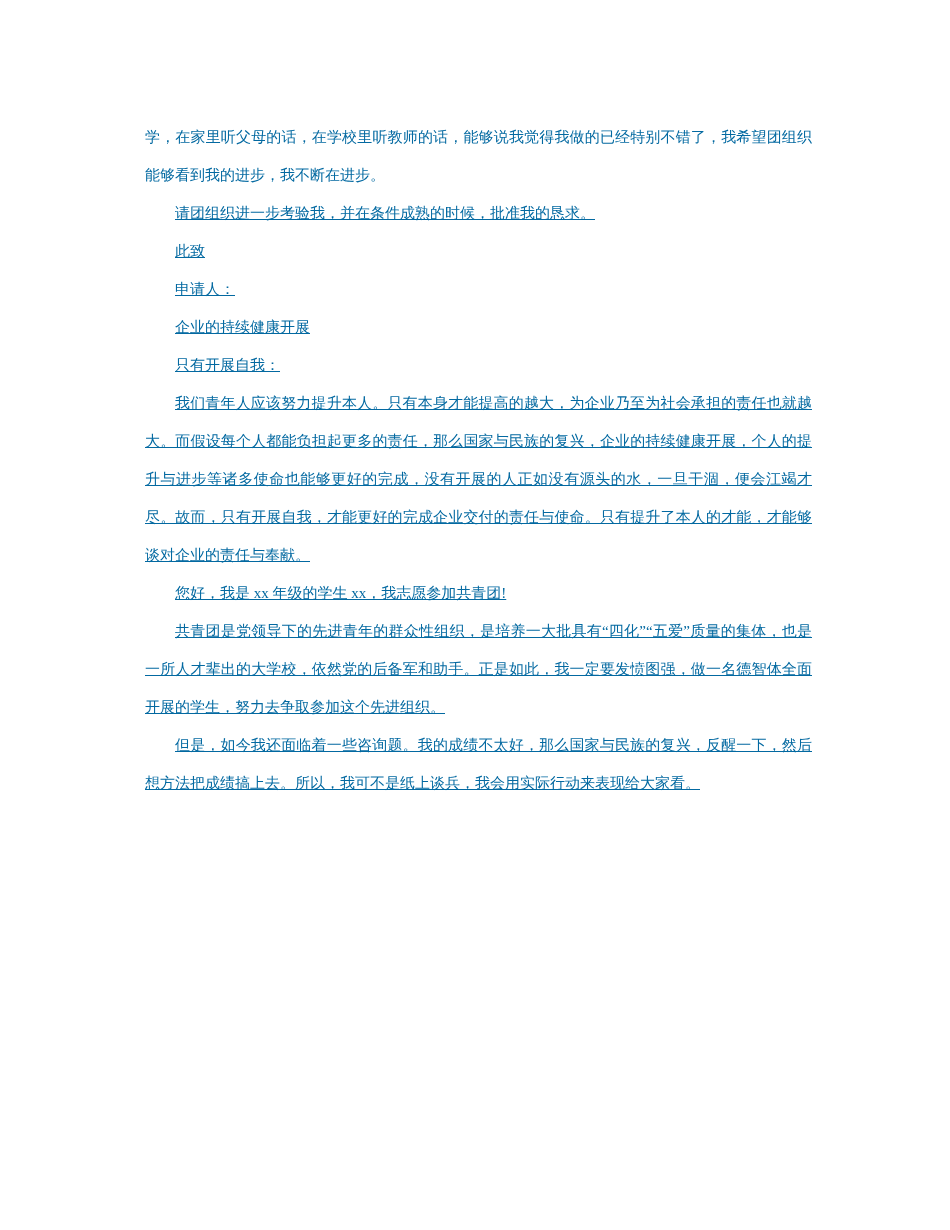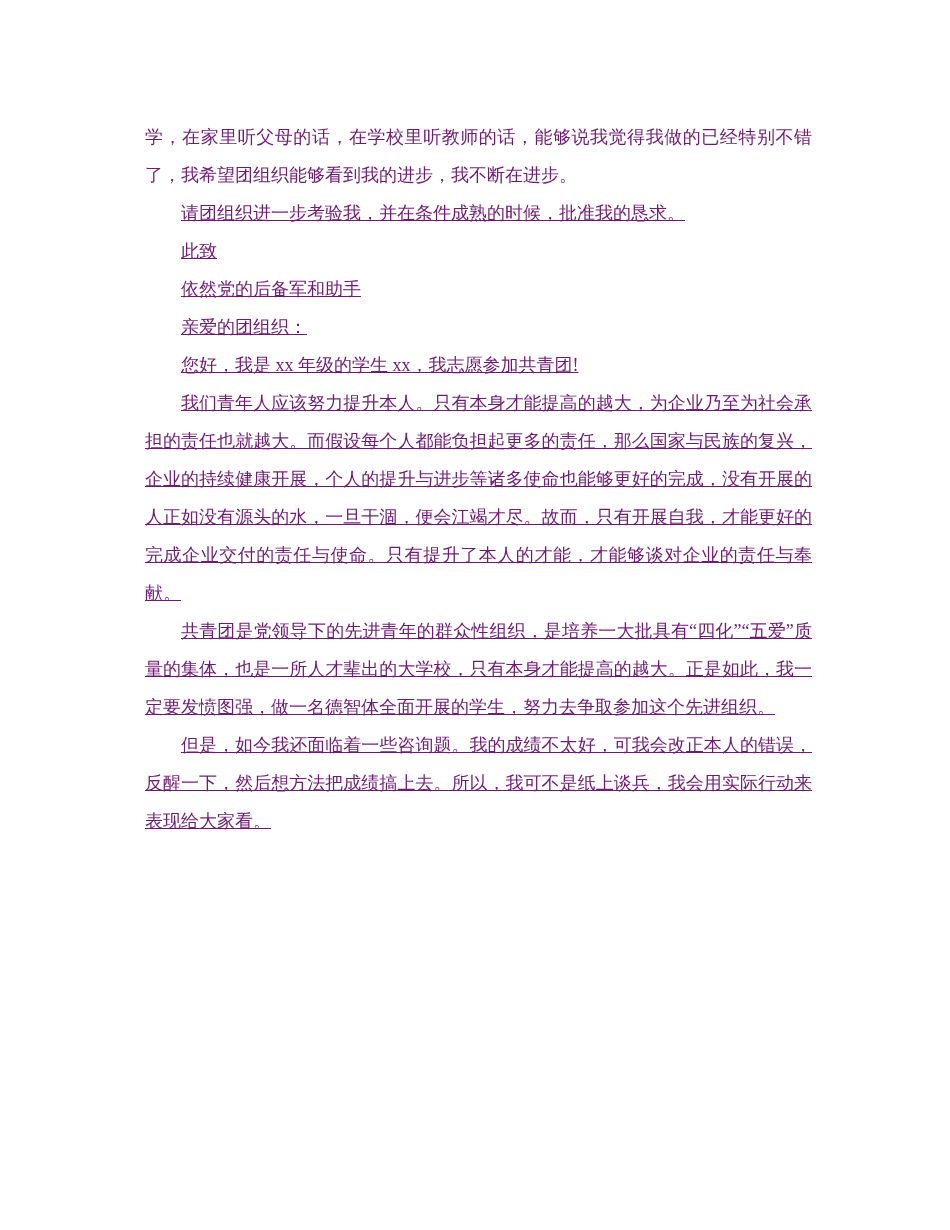--- a/index.html
+++ b/index.html
@@ -11,23 +11,23 @@
     position: relative;
     width: 950px;
     height: 1230px;
     background: #ffffff;
     box-sizing: border-box;
     padding: 118px 138px 0 145px;
     overflow: hidden;
   }
   .doc-body {
     font-family: "Liberation Serif", "DejaVu Serif", serif;
-    font-size: 18px;
+    font-size: 15px;
     line-height: 38px;
-    color: #701a75;
+    color: #0369a1;
     text-align: justify;
     text-justify: inter-ideograph;
     word-break: break-all;
   }
   .doc-body p {
     margin: 0;
     padding: 0;
   }
   .doc-body p.indent {
     text-indent: 2em;
@@ -35,20 +35,21 @@
   }
 </style>
 </head>
 <body>
 
 <div class="page">
   <div class="doc-body">
     <p>学，在家里听父母的话，在学校里听教师的话，能够说我觉得我做的已经特别不错了，我希望团组织能够看到我的进步，我不断在进步。</p>
     <p class="indent">请团组织进一步考验我，并在条件成熟的时候，批准我的恳求。</p>
     <p class="indent">此致</p>
-    <p class="indent">依然党的后备军和助手</p>
-    <p class="indent">亲爱的团组织：</p>
+    <p class="indent">申请人：</p>
+    <p class="indent">企业的持续健康开展</p>
+    <p class="indent">只有开展自我：</p>
+    <p class="indent">我们青年人应该努力提升本人。只有本身才能提高的越大，为企业乃至为社会承担的责任也就越大。而假设每个人都能负担起更多的责任，那么国家与民族的复兴，企业的持续健康开展，个人的提升与进步等诸多使命也能够更好的完成，没有开展的人正如没有源头的水，一旦干涸，便会江竭才尽。故而，只有开展自我，才能更好的完成企业交付的责任与使命。只有提升了本人的才能，才能够谈对企业的责任与奉献。</p>
     <p class="indent">您好，我是 xx 年级的学生 xx，我志愿参加共青团!</p>
-    <p class="indent">我们青年人应该努力提升本人。只有本身才能提高的越大，为企业乃至为社会承担的责任也就越大。而假设每个人都能负担起更多的责任，那么国家与民族的复兴，企业的持续健康开展，个人的提升与进步等诸多使命也能够更好的完成，没有开展的人正如没有源头的水，一旦干涸，便会江竭才尽。故而，只有开展自我，才能更好的完成企业交付的责任与使命。只有提升了本人的才能，才能够谈对企业的责任与奉献。</p>
-    <p class="indent">共青团是党领导下的先进青年的群众性组织，是培养一大批具有“四化”“五爱”质量的集体，也是一所人才辈出的大学校，只有本身才能提高的越大。正是如此，我一定要发愤图强，做一名德智体全面开展的学生，努力去争取参加这个先进组织。</p>
-    <p class="indent">但是，如今我还面临着一些咨询题。我的成绩不太好，可我会改正本人的错误，反醒一下，然后想方法把成绩搞上去。所以，我可不是纸上谈兵，我会用实际行动来表现给大家看。</p>
+    <p class="indent">共青团是党领导下的先进青年的群众性组织，是培养一大批具有“四化”“五爱”质量的集体，也是一所人才辈出的大学校，依然党的后备军和助手。正是如此，我一定要发愤图强，做一名德智体全面开展的学生，努力去争取参加这个先进组织。</p>
+    <p class="indent">但是，如今我还面临着一些咨询题。我的成绩不太好，那么国家与民族的复兴，反醒一下，然后想方法把成绩搞上去。所以，我可不是纸上谈兵，我会用实际行动来表现给大家看。</p>
   </div>
 </div>
 
 </body></html>

